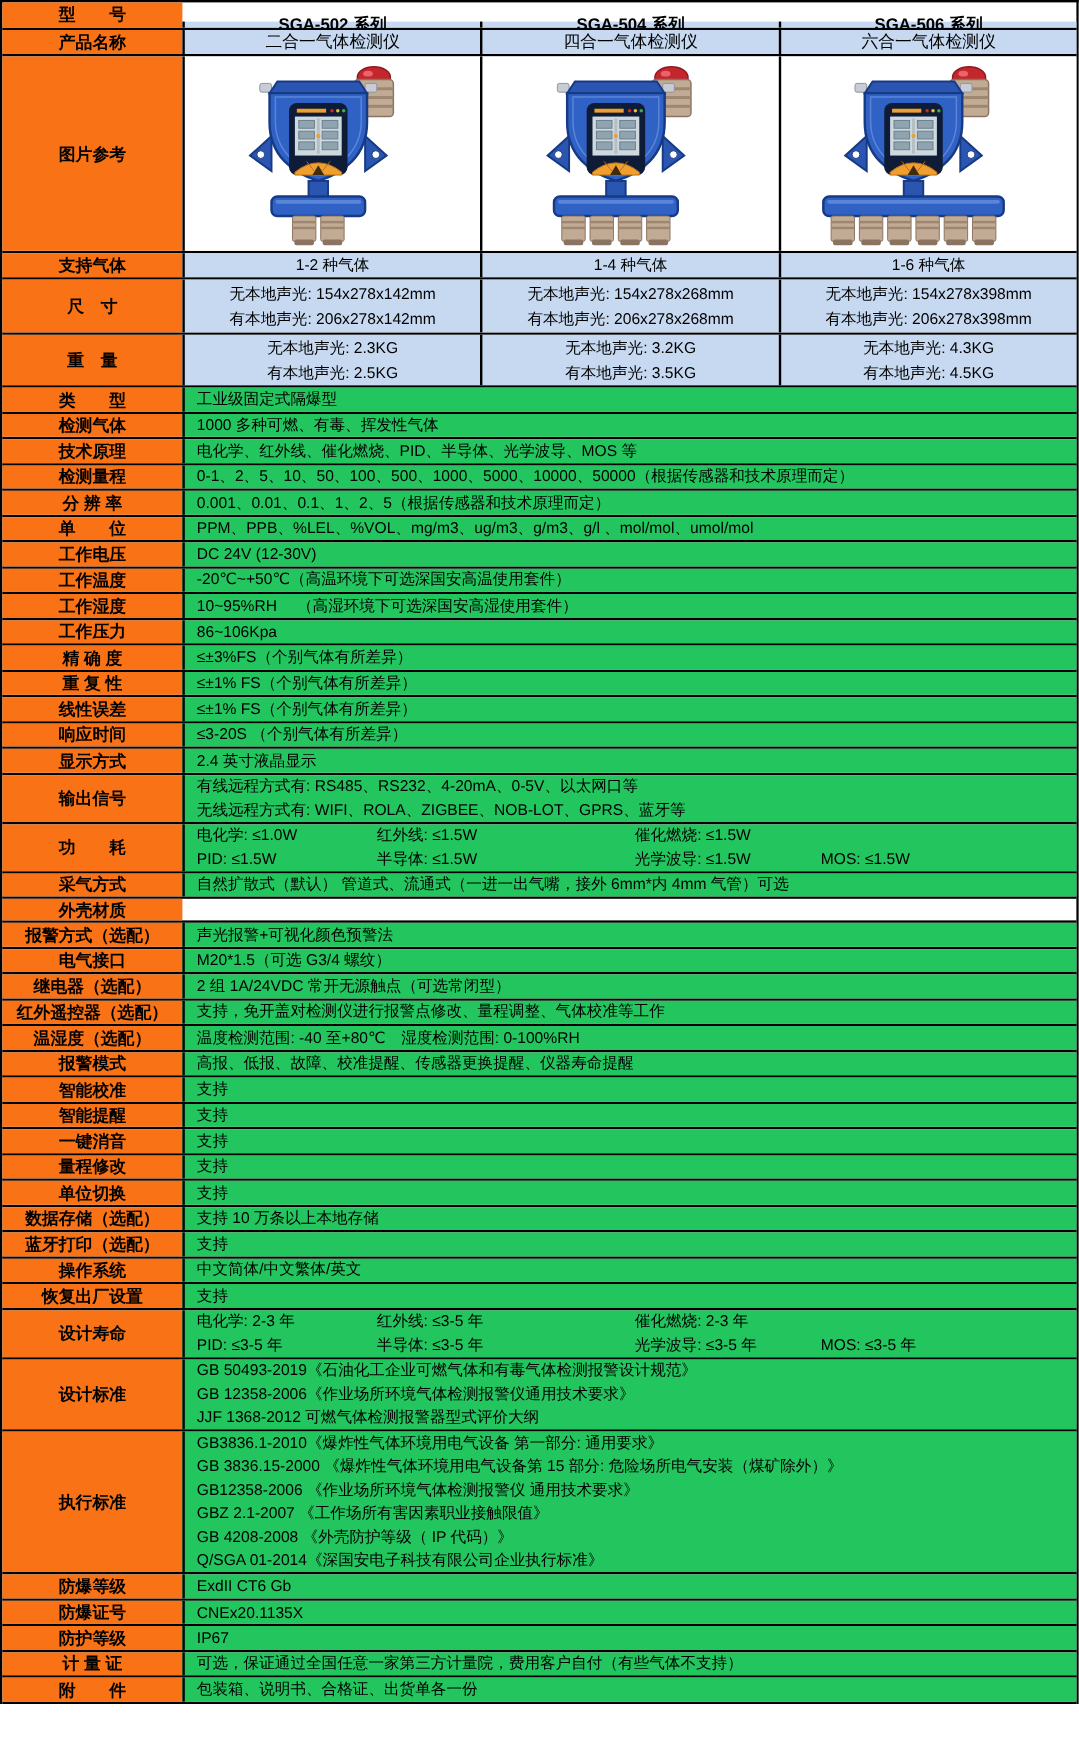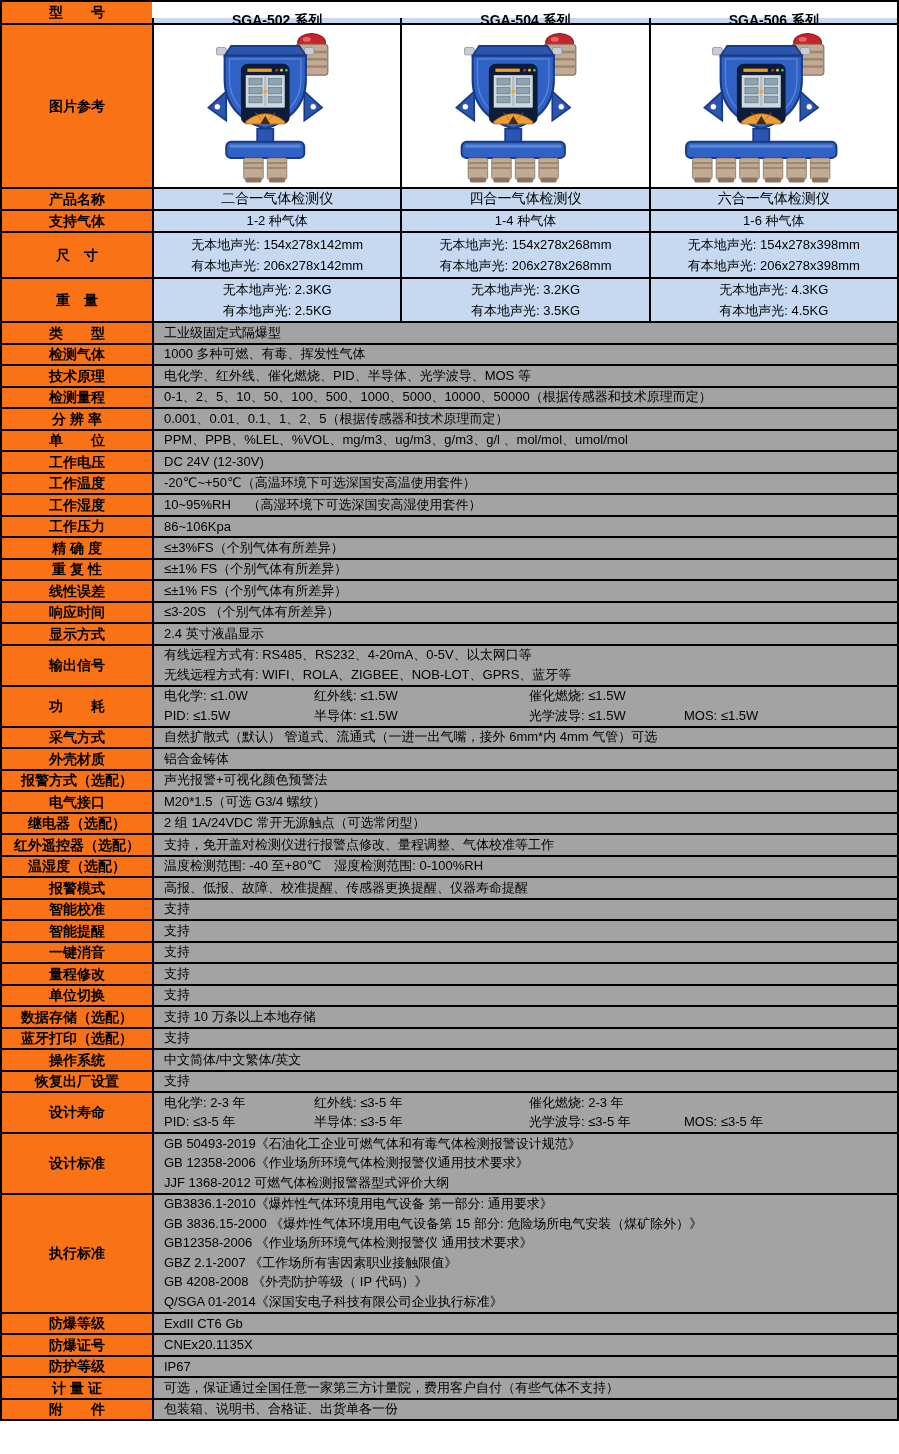--- a/index.html
+++ b/index.html
@@ -4,21 +4,21 @@
 <style>
   html,body{margin:0;padding:0;background:#ffffff;}
   body{width:899px;height:1454px;font-family:"Liberation Sans","DejaVu Sans",sans-serif;color:#000;}
   .table{width:899px;box-sizing:border-box;border:2px solid #000;border-bottom:none;}
   .row{display:flex;border-bottom:2px solid #000;}
   .cell{box-sizing:border-box;}
   .label{flex:0 0 150px;width:150px;background:#f97316;display:flex;align-items:center;justify-content:center;
          font-weight:bold;font-size:14px;text-align:center;padding:1px 3px;line-height:1.15;}
   .col{flex:1;background:#C6D9F1;border-left:2px solid #000;display:flex;align-items:center;justify-content:center;
        font-size:13px;flex-direction:column;}
-  .content{flex:1;background:#a3a3a3;border-left:2px solid #000;padding-left:10px;display:flex;
+  .content{flex:1;background:#22c55e;border-left:2px solid #000;padding-left:10px;display:flex;
            flex-direction:column;justify-content:center;}
   .line{height:19.5px;display:flex;align-items:center;font-size:13px;white-space:nowrap;}
   .seg{display:inline-block;}
   .seg.s0{min-width:150px;} .seg.s1{min-width:215px;} .seg.s2{min-width:155px;}
   .r-head{height:21px;} .r-head .col{font-weight:bold;font-size:14px;margin-top:16px;}
   .r-prod{height:20px;} .r-prod .col{font-size:14px;}
   .r-img{height:162px;} .r-img .col{background:#ffffff;}
   .r-gas{height:20px;}
   .r-dim{height:44px;} .r-wt{height:42px;}
   .dim-line{height:21px;display:flex;align-items:center;justify-content:center;font-size:13px;white-space:nowrap;}
@@ -28,20 +28,27 @@
 </head>
 <body>
 
 <div class="table">
 
   <div class="row r-head">
     <div class="cell label">型　　号</div>
     <div class="cell col">SGA-502 系列</div>
     <div class="cell col">SGA-504 系列</div>
     <div class="cell col">SGA-506 系列</div>
+  </div>
+
+  <div class="row r-prod">
+    <div class="cell label">产品名称</div>
+    <div class="cell col">二合一气体检测仪</div>
+    <div class="cell col">四合一气体检测仪</div>
+    <div class="cell col">六合一气体检测仪</div>
   </div>
 
   <div class="row r-img">
     <div class="cell label">图片参考</div>
     <div class="cell col">
         <div class="dev">
           <svg viewBox="0 0 230 192" xmlns="http://www.w3.org/2000/svg">
     <rect x="123" y="28" width="20" height="10" rx="2" fill="#9aa3ad"></rect>
     <g>
       <ellipse cx="157" cy="18" rx="17" ry="11" fill="#c4262d" stroke="#8c1a1f" stroke-width="1.5"></ellipse>
@@ -217,27 +224,20 @@
       <rect x="133.5" y="184" width="20" height="6" rx="2" fill="#8a7360"></rect>
             <rect x="160.5" y="160" width="24" height="26" rx="2" fill="#c2ab95" stroke="#8a7360" stroke-width="1"></rect>
       <rect x="160.5" y="165" width="24" height="2.5" fill="#9d8771"></rect>
       <rect x="160.5" y="171" width="24" height="2.5" fill="#9d8771"></rect>
       <rect x="162.5" y="184" width="20" height="6" rx="2" fill="#8a7360"></rect>
   </svg>
         </div>
       </div>
   </div>
 
-  <div class="row r-prod">
-    <div class="cell label">产品名称</div>
-    <div class="cell col">二合一气体检测仪</div>
-    <div class="cell col">四合一气体检测仪</div>
-    <div class="cell col">六合一气体检测仪</div>
-  </div>
-
   <div class="row r-gas">
     <div class="cell label">支持气体</div>
     <div class="cell col">1-2 种气体</div>
     <div class="cell col">1-4 种气体</div>
     <div class="cell col">1-6 种气体</div>
   </div>
 
   <div class="row r-dim">
     <div class="cell label">尺　寸</div>
     <div class="cell col">
@@ -421,25 +421,20 @@
       <div class="row spec">
         <div class="cell label">采气方式</div>
         <div class="cell content">
           <div class="line">
             <span class="seg s0">自然扩散式（默认） 管道式、流通式（一进一出气嘴，接外 6mm*内 4mm 气管）可选</span>
           </div>
         </div>
       </div>
       <div class="row spec">
         <div class="cell label">外壳材质</div>
-        <div class="cell content">
-          <div class="line">
-            <span class="seg s0">铝合金铸体</span>
-          </div>
-        </div>
       </div>
       <div class="row spec">
         <div class="cell label">报警方式（选配）</div>
         <div class="cell content">
           <div class="line">
             <span class="seg s0">声光报警+可视化颜色预警法</span>
           </div>
         </div>
       </div>
       <div class="row spec">

